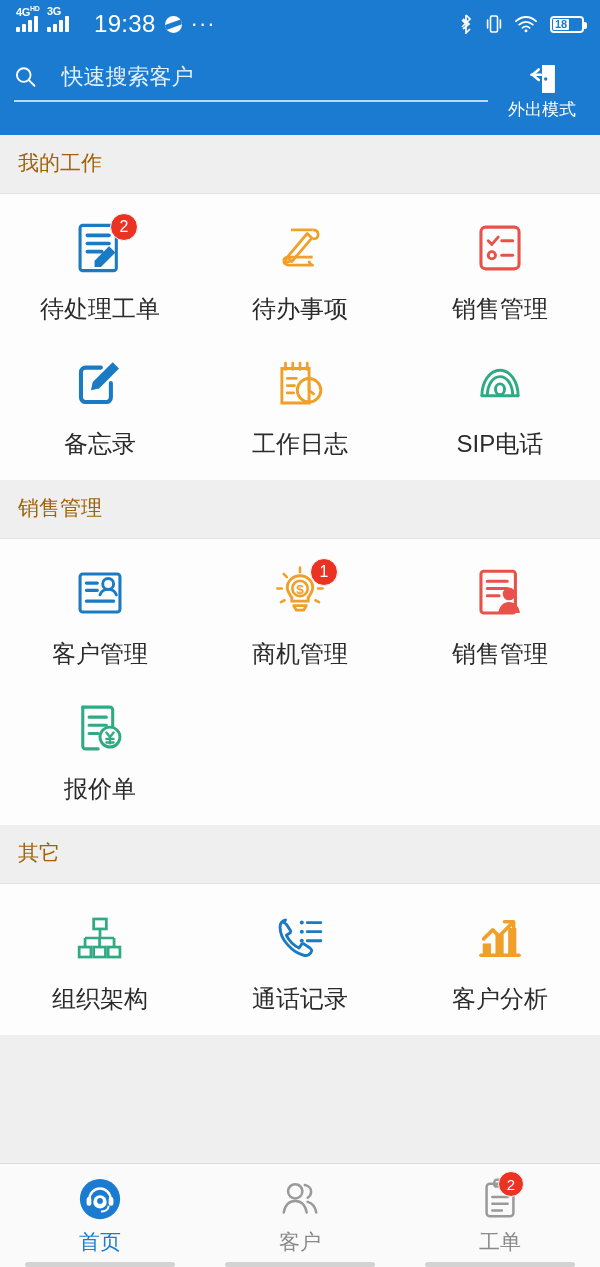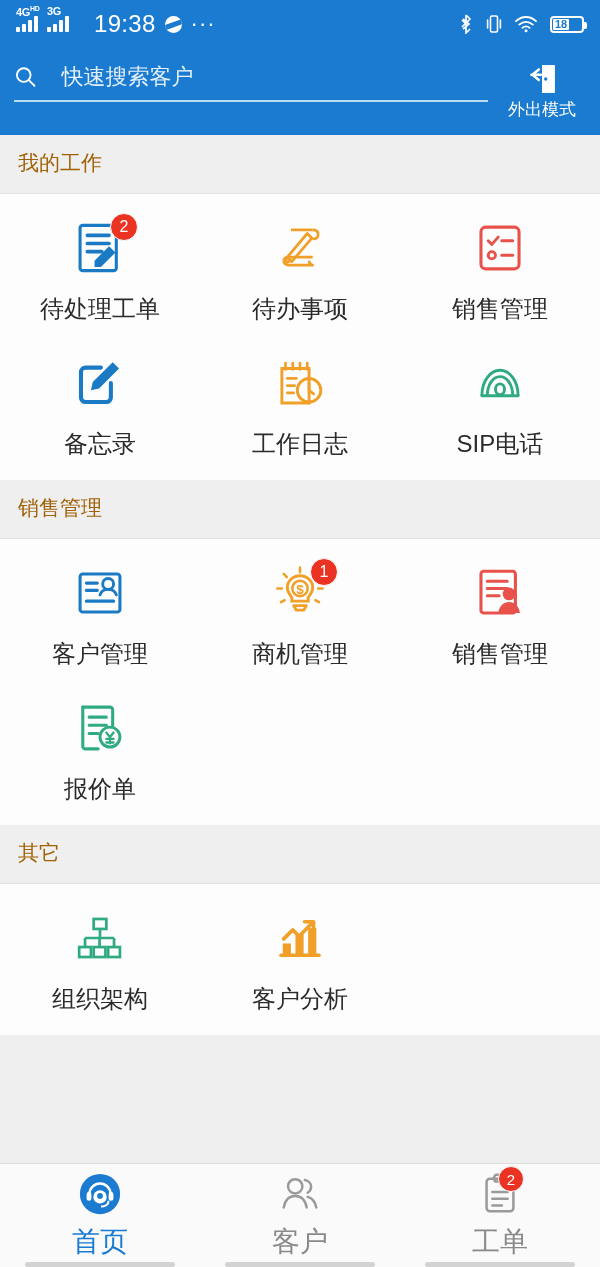--- a/index.html
+++ b/index.html
@@ -75,21 +75,21 @@
   .spacer { background:#efefef; height:100%; }
 
   
   .tabbar {
     flex:0 0 104px; background:#fafafa; border-top:1px solid #dcdcdc;
     display:flex; align-items:center;
   }
   .tab { flex:1; display:flex; flex-direction:column; align-items:center; gap:5px; position:relative; }
   .tab .ticon { position:relative; width:48px; height:48px; display:flex; align-items:center; justify-content:center; }
   .tab .ticon svg { width:46px; height:46px; }
-  .tab .tlabel { font-size:28px; color:#8a8a8a; }
+  .tab .tlabel { font-size:21px; color:#8a8a8a; }
   .tab.active .tlabel { color:#1a7bd0; }
   .tbadge {
     position:absolute; top:-4px; right:0px; min-width:26px; height:26px;
     background:#eb3323; color:#fff; border-radius:50%; font-size:15px;
     display:flex; align-items:center; justify-content:center; border:1.5px solid #fafafa; padding:0 3px;
   }
   .homebar { position:absolute; bottom:0; left:0; width:600px; height:6px; display:flex; justify-content:space-around; align-items:flex-end;}
   .homebar i { width:150px; height:5px; background:#d3d3d3; border-radius:3px; display:block; }
 </style>
 </head>
@@ -310,20 +310,32 @@
             <rect x="25" y="11" width="14" height="11" fill="none" stroke="#2faa82" stroke-width="3"></rect>
             <rect x="9" y="42" width="13" height="11" fill="none" stroke="#2faa82" stroke-width="3"></rect>
             <rect x="25" y="42" width="13" height="11" fill="none" stroke="#2faa82" stroke-width="3"></rect>
             <rect x="41" y="42" width="13" height="11" fill="none" stroke="#2faa82" stroke-width="3"></rect>
             <path d="M32 22v10M15.5 32h32M15.5 32v10M31.5 32v10M47.5 32v10" fill="none" stroke="#2faa82" stroke-width="3"></path>
           </svg>
         </div>
         <div class="cap">组织架构</div>
       </div>
 
+      <div class="cell">
+        <div class="ico-box">
+          <svg viewBox="0 0 64 64">
+            <path d="M16 12c-4 1-6 4-6 8 0 14 14 28 26 31 4 1 8-1 9-5 0-1-1-2-2-3l-6-4c-1-1-3-1-4 1l-2 3c-6-3-11-8-14-14l3-2c2-1 2-3 1-4l-4-6c-1-1-2-2-3-2z" fill="none" stroke="#1b7ac4" stroke-width="3.2" stroke-linejoin="round"></path>
+            <path d="M40 15h15M40 25h15M40 35h15" stroke="#1b7ac4" stroke-width="3.2" stroke-linecap="round"></path>
+            <circle cx="34" cy="15" r="2.2" fill="#1b7ac4"></circle>
+            <circle cx="34" cy="25" r="2.2" fill="#1b7ac4"></circle>
+            <circle cx="34" cy="35" r="2.2" fill="#1b7ac4"></circle>
+          </svg>
+        </div>
+        <div class="cap">通话记录</div>
+      </div>
 
       <div class="cell">
         <div class="ico-box">
           <svg viewBox="0 0 64 64">
             <rect x="13" y="38" width="9" height="13" fill="#f0a028"></rect>
             <rect x="27" y="28" width="9" height="23" fill="#f0a028"></rect>
             <rect x="41" y="21" width="9" height="30" fill="#f0a028"></rect>
             <path d="M11 51h42" stroke="#f0a028" stroke-width="4" stroke-linecap="round"></path>
             <path d="M14 33l10-10 7 7 15-15" fill="none" stroke="#f0a028" stroke-width="4" stroke-linecap="round" stroke-linejoin="round"></path>
             <path d="M37 14h10v10" fill="none" stroke="#f0a028" stroke-width="4" stroke-linecap="round" stroke-linejoin="round"></path>

